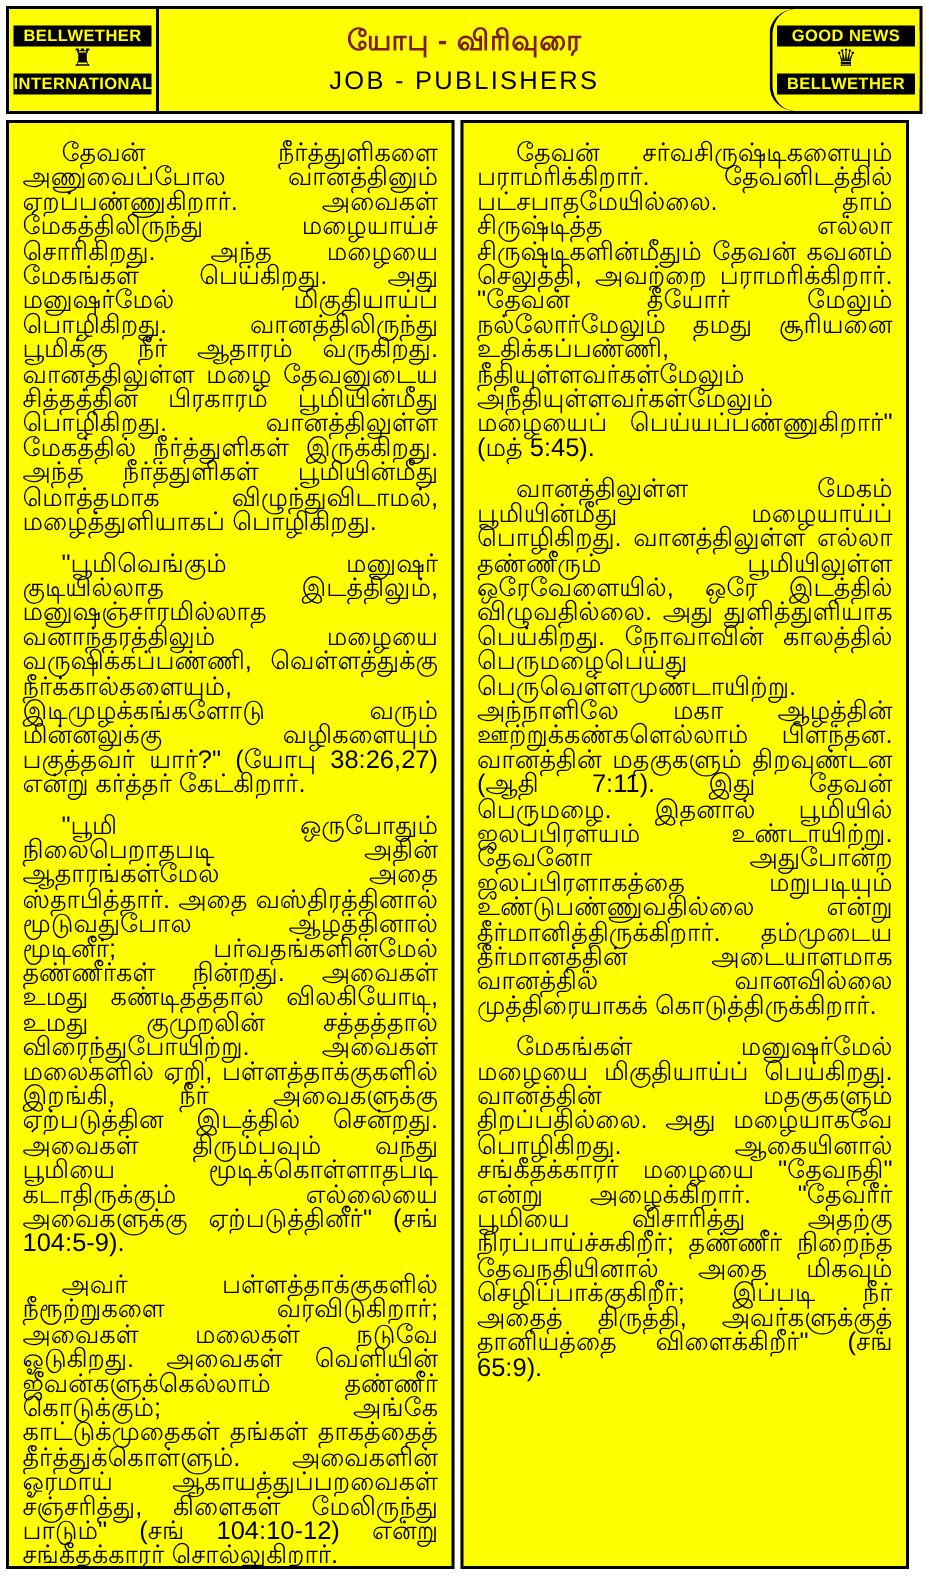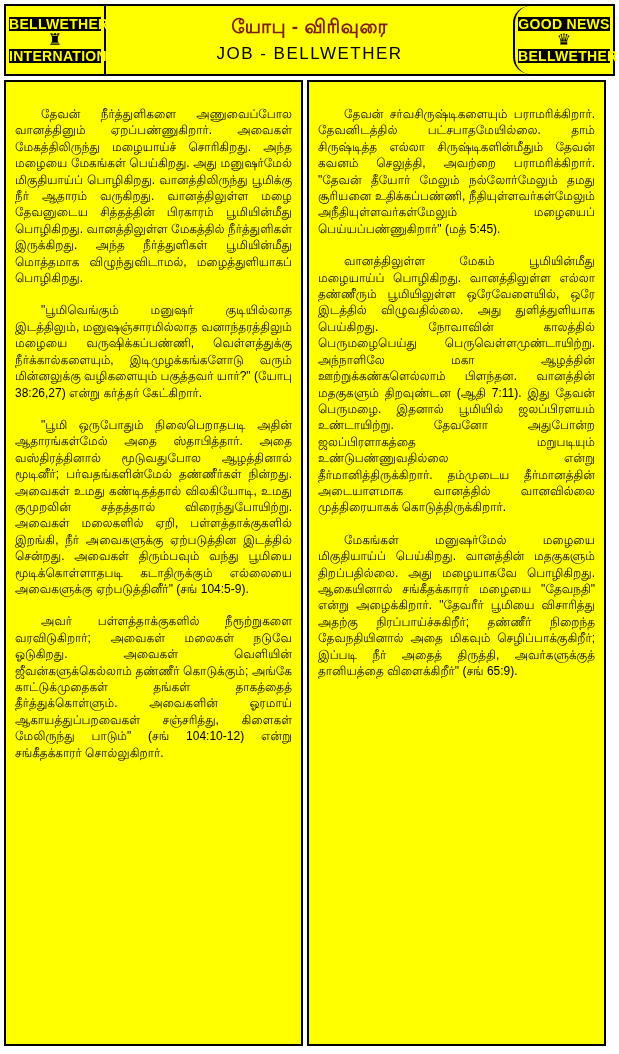--- a/index.html
+++ b/index.html
@@ -43,21 +43,21 @@
   }
   .logo-box.right {
     border-right: none;
     border-left: 2px solid #000000;
     border-radius: 17px;
   }
   .logo-band {
     width: 92px;
     background: #000000;
     color: #ffff00;
-    font-size: 14px;
+    font-size: 11px;
     font-weight: bold;
     letter-spacing: 0.3px;
     text-align: center;
     padding: 2px 0;
     box-sizing: border-box;
     line-height: 10px;
   }
   .logo-mid {
     width: 92px;
     display: flex;
@@ -100,22 +100,22 @@
   }
   .col {
     width: 299px;
     background: #ffff00;
     border: 2px solid #000000;
     box-sizing: border-box;
     padding: 8px 9px 8px 9px;
     overflow: hidden;
   }
   p.para {
-    margin: 16px 0 11px 0;
-    font-size: 12px;
+    margin: 4px 0 11px 0;
+    font-size: 17px;
     line-height: 16.4px;
     color: #000000;
     text-align: justify;
     text-indent: 26px;
     text-justify: inter-word;
   }
   p.para:last-child {
     margin-bottom: 0;
   }
 </style>
@@ -129,21 +129,21 @@
     <div class="logo-box">
       <div class="logo-band">BELLWETHER</div>
       <div class="logo-mid">
         <span class="logo-emblem">♜</span>
       </div>
       <div class="logo-band">INTERNATIONAL</div>
     </div>
 
     <div class="header-titles">
       <div class="title-ta">யோபு - விரிவுரை</div>
-      <div class="title-en">JOB  -  BELLWETHER</div>
+      <div class="title-en">JOB  -  PUBLISHERS</div>
     </div>
 
     <div class="logo-box right">
       <div class="logo-band">GOOD NEWS</div>
       <div class="logo-mid">
         <span class="logo-emblem">♛</span>
       </div>
       <div class="logo-band">BELLWETHER</div>
     </div>
 

